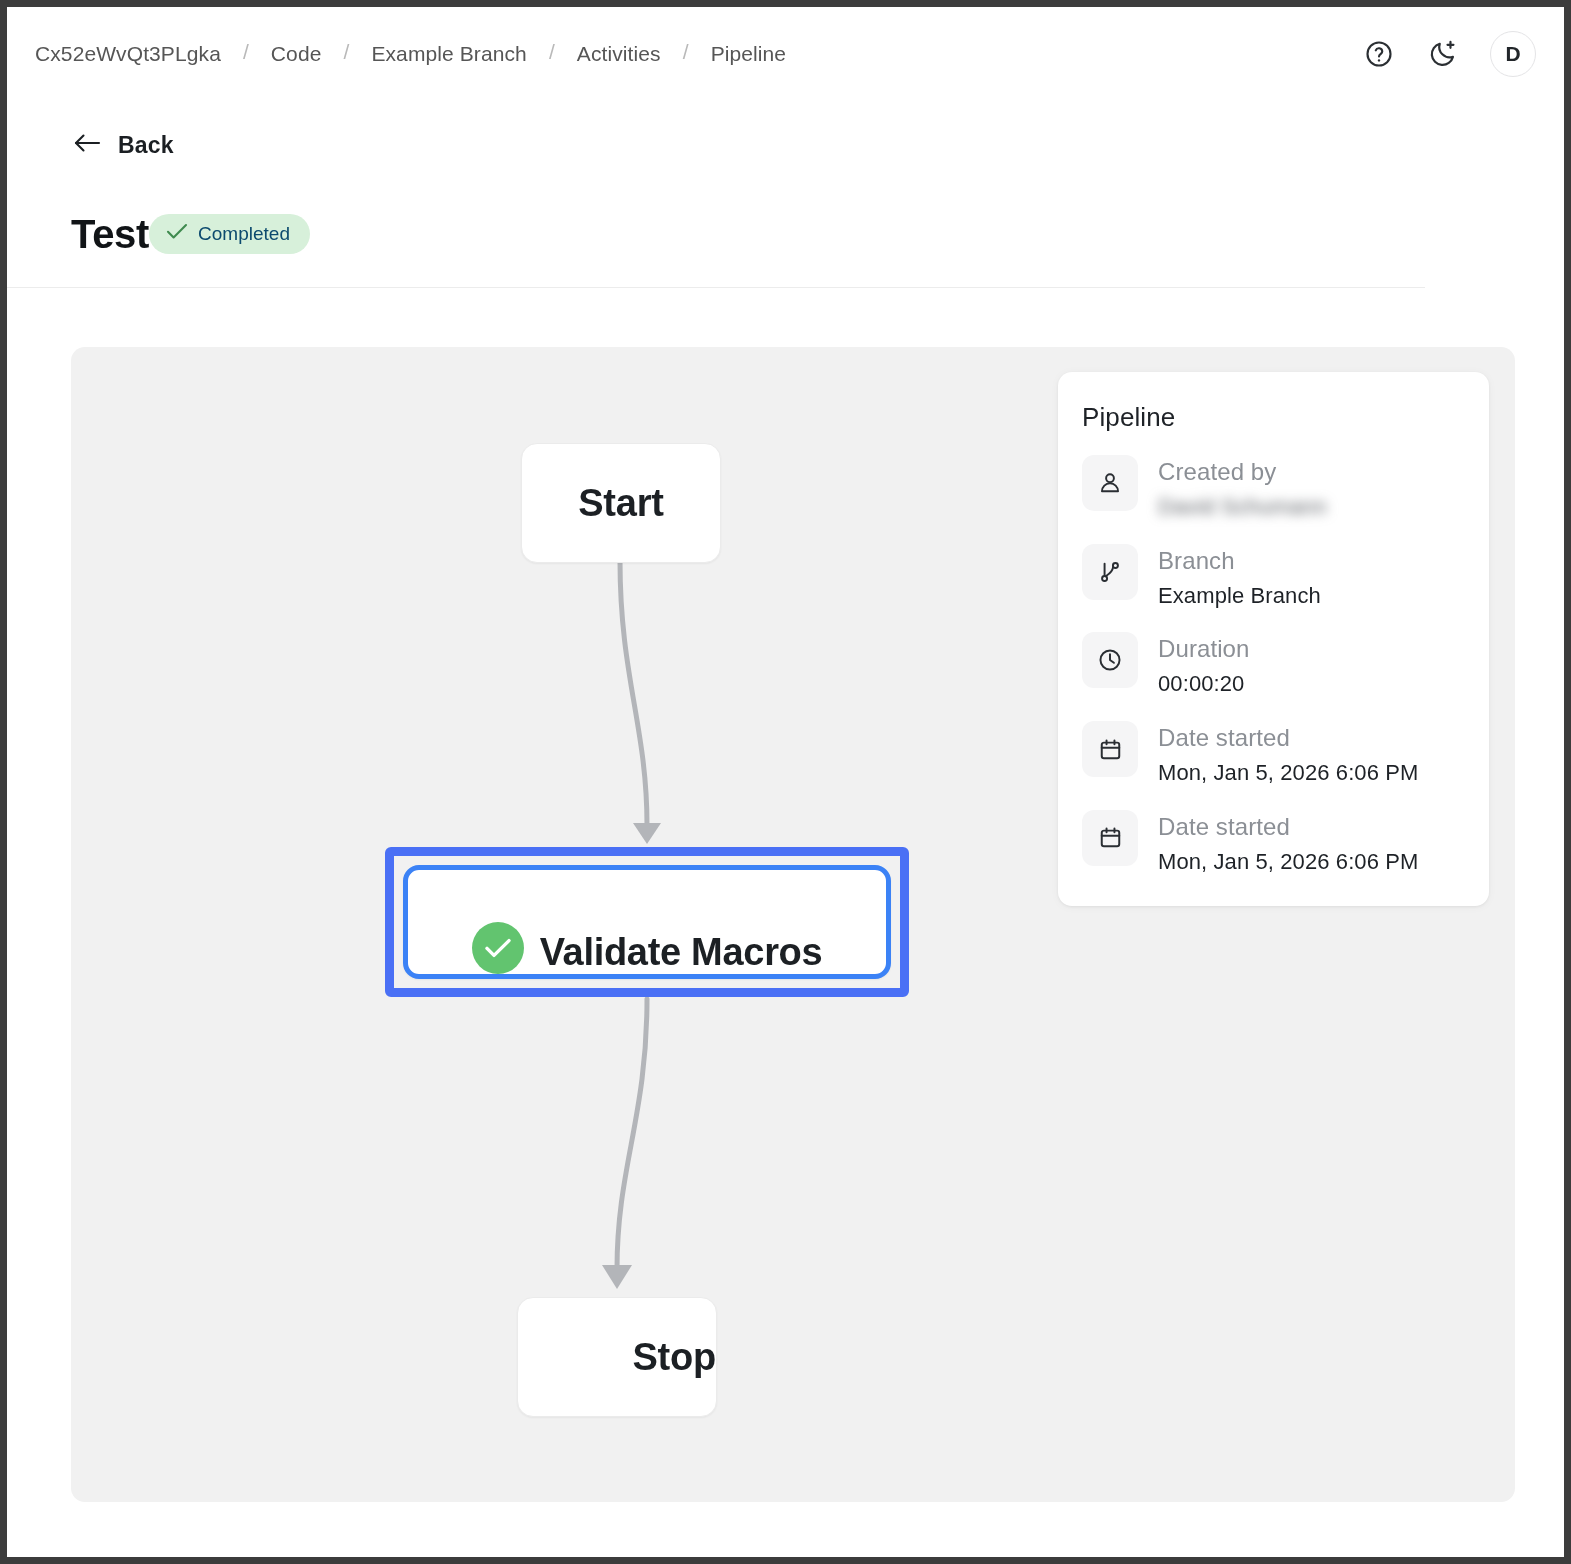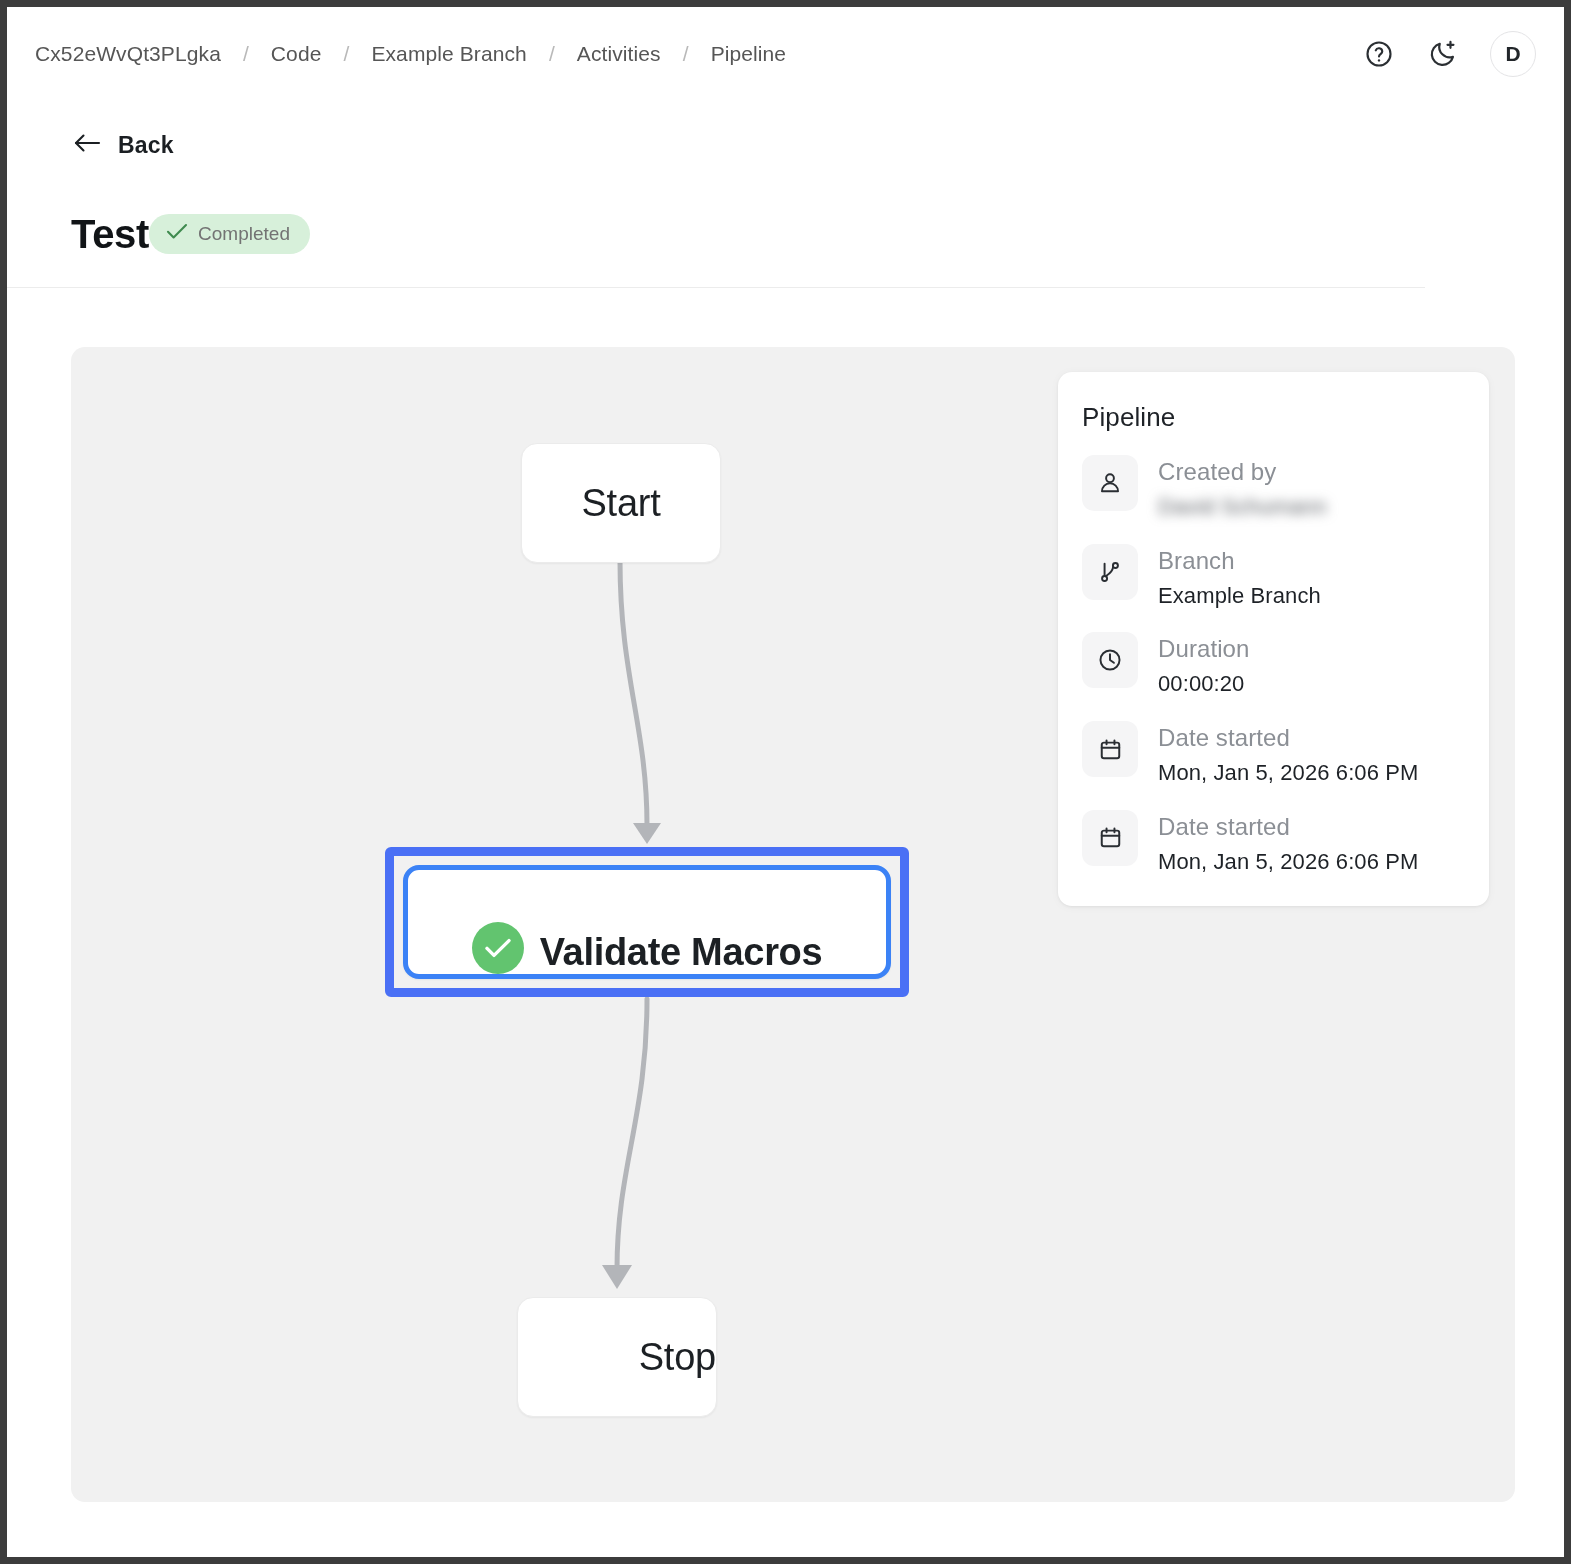--- a/index.html
+++ b/index.html
@@ -27,21 +27,21 @@
     left: 0; top: 0;
     width: 1557px;
     height: 93px;
     display: flex;
     align-items: center;
     box-sizing: border-box;
     padding: 0 28px 0 24px;
   }
   .breadcrumb {
     display: flex;
-    align-items: center;
+    align-items: flex-start;
     font-size: 21px;
     color: #565656;
     letter-spacing: .1px;
   }
   .crumb {
     padding: 2px 4px;
     white-space: nowrap;
   }
   .crumb-sep {
     color: #b9b9b9;
@@ -100,21 +100,21 @@
     font-size: 40px;
     font-weight: 700;
     color: #111417;
     letter-spacing: -.3px;
   }
   .status-badge {
     display: inline-flex;
     align-items: center;
     gap: 10px;
     background: #d7f0da;
-    color: #737373;
+    color: #0c4a6e;
     border-radius: 999px;
     padding: 9px 20px 9px 17px;
     font-size: 19px;
     font-weight: 500;
   }
 
   
   .canvas {
     position: absolute;
     left: 64px;
@@ -139,21 +139,21 @@
     border-radius: 16px;
     box-shadow: 0 1px 2px rgba(0,0,0,.05);
     display: flex;
     align-items: center;
     justify-content: center;
   }
   .node-terminal {
     width: 198px;
     height: 118px;
     font-size: 38px;
-    font-weight: 400;
+    font-weight: 700;
     color: #1c2024;
     letter-spacing: -.2px;
   }
   #node-start { left: 450px; top: 96px; }
   #node-stop  { left: 446px; top: 950px; justify-content: flex-end; }
 
   .node-selected-wrap {
     position: absolute;
     left: 314px;
     top: 500px;

